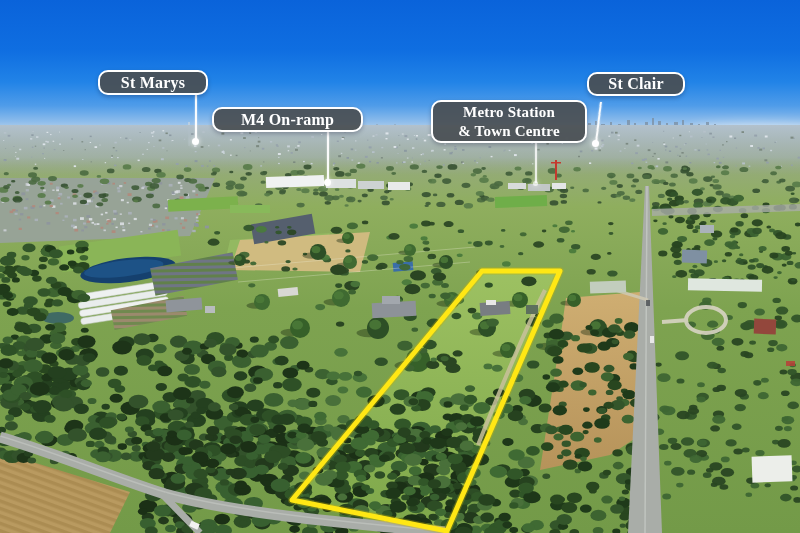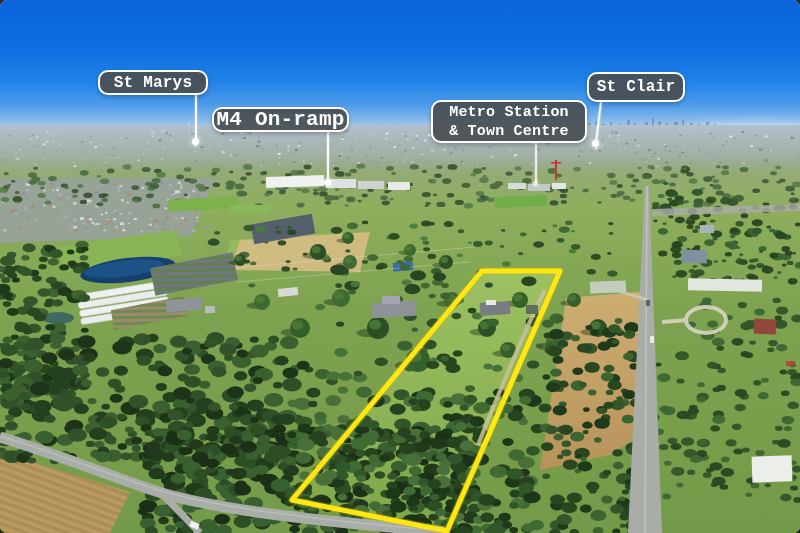--- a/index.html
+++ b/index.html
@@ -1,37 +1,37 @@
 <!DOCTYPE html>
 <html><head>
 <meta charset="utf-8">
 <style>
   html,body{margin:0;padding:0;background:#222;}
   .scene{position:relative;width:800px;height:533px;overflow:hidden;
-         font-family:Liberation Mono, monospace;background:#fde047;border-radius:7px;}
+         font-family:Liberation Serif, serif;background:#fde047;}
   
   .sky{position:absolute;left:0;top:0;width:800px;height:132px;
        background:linear-gradient(to bottom,
          #0a63da 0%, #0f6ee1 38%, #2183e7 62%, #4f9ce9 80%, #8dbceb 92%, #c0d7ea 100%);}
   .cloud{position:absolute;border-radius:50%;filter:blur(6px);}
   .cloud.c1{left:-30px;top:138px;width:140px;height:16px;background:rgba(255,255,255,.55);}
   .cloud.c2{left:690px;top:124px;width:140px;height:14px;background:rgba(255,255,255,.5);}
   .cloud.c3{left:240px;top:146px;width:220px;height:9px;background:rgba(255,255,255,.28);}
   
   svg.terrain{position:absolute;left:0;top:0;}
   
   .callout{position:absolute;box-sizing:border-box;
            background:rgba(73,79,83,.93);border:2px solid #fff;border-radius:10px;
            color:#fff;font-weight:700;display:flex;flex-direction:column;
            align-items:center;justify-content:center;text-align:center;
            box-shadow:0 2px 4px rgba(0,0,30,.25);letter-spacing:.2px;z-index:30;}
   .co-st-marys {left:98px; top:70px; width:110px;height:25px;font-size:16px;}
-  .co-m4       {left:212px;top:107px;width:137px;height:25px;font-size:21px;}
+  .co-m4       {left:212px;top:107px;width:151px;height:25px;font-size:16px;}
   .co-metro    {left:397px;top:100px;width:156px;height:43px;font-size:15px;line-height:19px;margin-left:34px;}
-  .co-st-clair {left:587px;top:72px; width:98px; height:30px;font-size:16px;}
+  .co-st-clair {left:587px;top:72px; width:98px; height:24px;font-size:16px;}
   .leader{position:absolute;width:2px;background:rgba(255,255,255,.95);
           box-shadow:0 0 2px rgba(255,255,255,.6);z-index:20;}
   .l1{left:195px;top:95px; height:46px;}
   .l2{left:327px;top:132px;height:51px;}
   .l3{left:535px;top:143px;height:40px;opacity:.85;}
   .l4{left:600px;top:102px;height:41px;transform:rotate(7deg);transform-origin:top center;}
   .dot{position:absolute;border-radius:50%;background:#fff;
        box-shadow:0 0 5px rgba(255,255,255,.9);z-index:21;}
   .d1{left:192px;top:138px;width:7px;height:7px;}
   .d2{left:324px;top:179px;width:7px;height:7px;}

